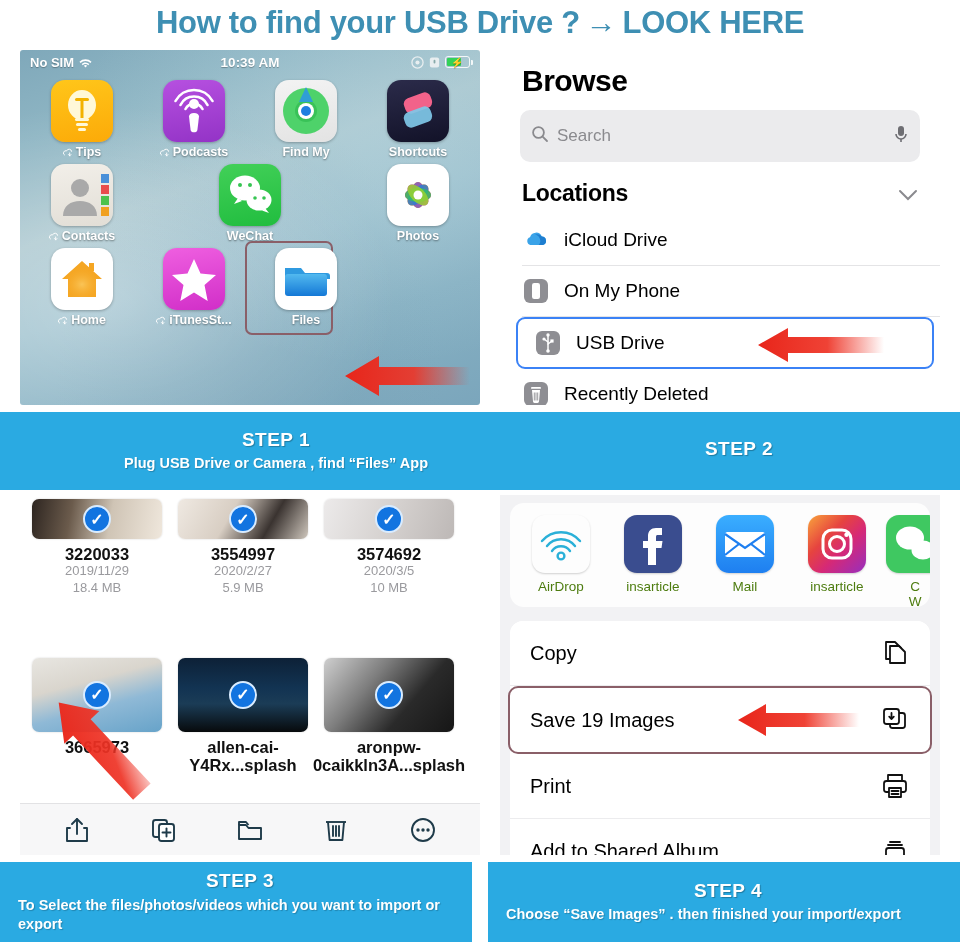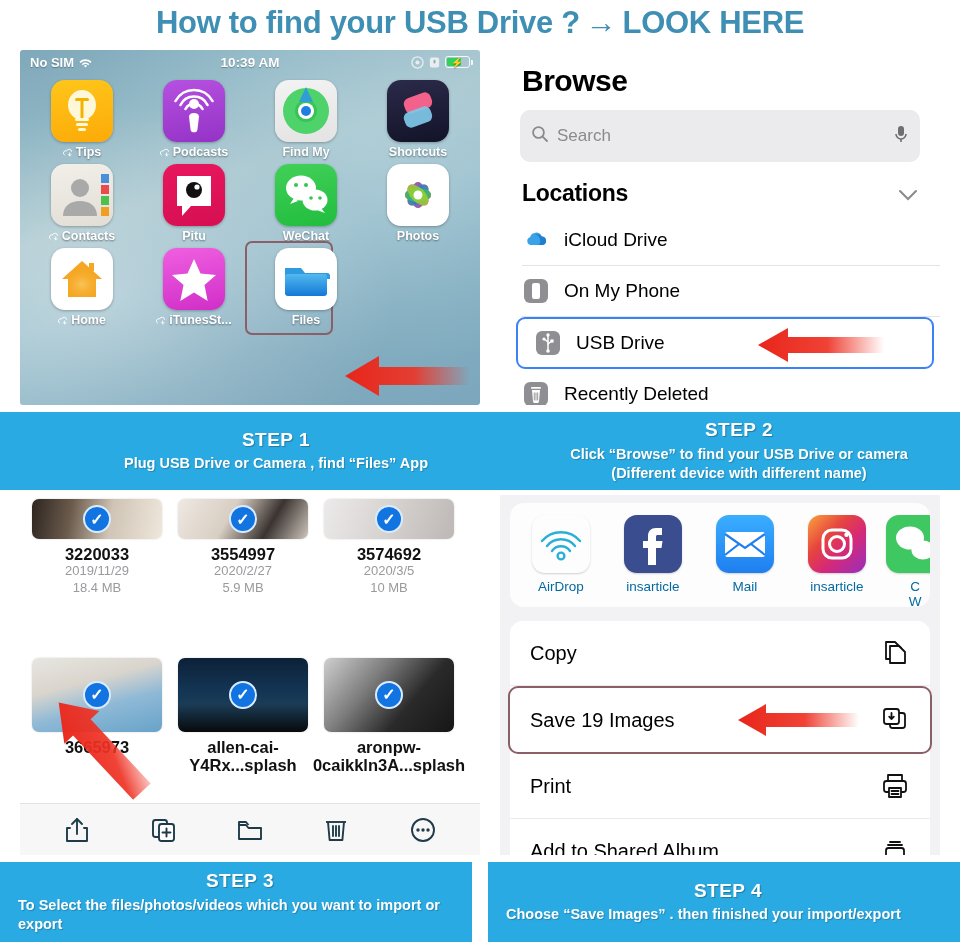--- a/index.html
+++ b/index.html
@@ -161,21 +161,21 @@
   .tb-ic{width:26px;height:28px;color:#1f3b4a;}
 
   
   #share{left:500px;top:495px;width:440px;height:360px;background:#f2f2f4;}
   .apps-card{
     margin:8px 10px 0 10px;background:#fdfdfd;border-radius:14px;
     display:flex;align-items:flex-start;padding:12px 0 8px 14px;gap:18px;overflow:hidden;height:104px;box-sizing:border-box;
   }
   .shapp{width:74px;display:flex;flex-direction:column;align-items:center;flex:0 0 auto;}
   .shicon{width:58px;height:58px;border-radius:13px;position:relative;overflow:hidden;box-shadow:0 1px 2px rgba(0,0,0,.18);}
-  .shlabel{margin-top:7px;font-size:13.5px;color:#0369a1;text-align:center;line-height:1.1;}
+  .shlabel{margin-top:7px;font-size:13.5px;color:#4d7c0f;text-align:center;line-height:1.1;}
   .actions{margin:14px 10px 0 10px;background:#fff;border-radius:13px;overflow:visible;}
   .act{
     display:flex;align-items:center;justify-content:space-between;
     height:64px;padding:0 20px;font-size:20px;color:#000;
     border-bottom:1px solid #ececee;position:relative;background:#fff;
   }
   .act:first-child{border-radius:13px 13px 0 0;}
   .act.hl{
     border:2px solid #8a5f68;border-radius:10px;margin:0 -2px;
   }
@@ -315,32 +315,20 @@
             <span class="dlicon">
               <svg viewBox="0 0 14 12" width="11" height="11">
                   <path d="M11 5a3.3 3.3 0 0 0-6.4-1A2.6 2.6 0 0 0 2.4 9.4" fill="none" stroke="#fff" stroke-width="1.2"></path>
                   <path d="M8.5 6.6v3.6m0 0l-1.6-1.6M8.5 10.2l1.6-1.6" stroke="#fff" stroke-width="1.2" fill="none" stroke-linecap="round"></path>
                 </svg>
             </span>
             <span>Contacts</span>
           </div>
         </div>
 
-        <div class="app">
-          <div class="appicon ic-pitu">
-            <svg viewBox="0 0 62 62" width="62" height="62">
-              <path d="M14 12h34v30H28l-9 10V42h-5z" fill="#fff"></path>
-              <circle cx="31" cy="26" r="8" fill="#111"></circle>
-              <circle cx="34" cy="23" r="2.6" fill="#fff"></circle>
-            </svg>
-          </div>
-          <div class="applabel">
-            <span>Pitu</span>
-          </div>
-        </div>
 
         <div class="app">
           <div class="appicon ic-wechat">
             <svg viewBox="0 0 62 62" width="62" height="62">
               <ellipse cx="26" cy="24" rx="15" ry="12.5" fill="#fff"></ellipse>
               <path d="M19 34l-4 6 8-3z" fill="#fff"></path>
               <circle cx="21" cy="21" r="2" fill="#36c552"></circle>
               <circle cx="31" cy="21" r="2" fill="#36c552"></circle>
               <ellipse cx="40" cy="36" rx="12.5" ry="10.5" fill="#fff"></ellipse>
               <path d="M46 44l4 5-7-2.5z" fill="#fff"></path>
@@ -553,22 +541,20 @@
     </div>
   </div>
 
   <div class="banner" style="left:0;top:412px;width:552px;height:78px;">
     <div class="step">STEP 1</div>
     <div class="desc">Plug USB Drive or Camera , find “Files” App</div>
   </div>
 
   <div class="banner" style="left:488px;top:412px;width:472px;height:78px;padding-left:40px;">
     <div class="step">STEP 2</div>
-    <div class="desc" style="white-space:pre-line;">Click “Browse” to find your USB Drive or camera
-(Different device with different name)</div>
   </div>
 
   <div class="panel" id="filesgrid">
     <div class="fg-inner">
 
       <div class="fg-row" style="padding-top:4px;">
         <div class="fg-item">
           <div class="thumb small" style="background:linear-gradient(100deg,#2d2520 0%,#6b5b4c 30%,#cfc4b5 60%,#efe7dc 100%);">
             <div class="check">✓</div>
           </div>

